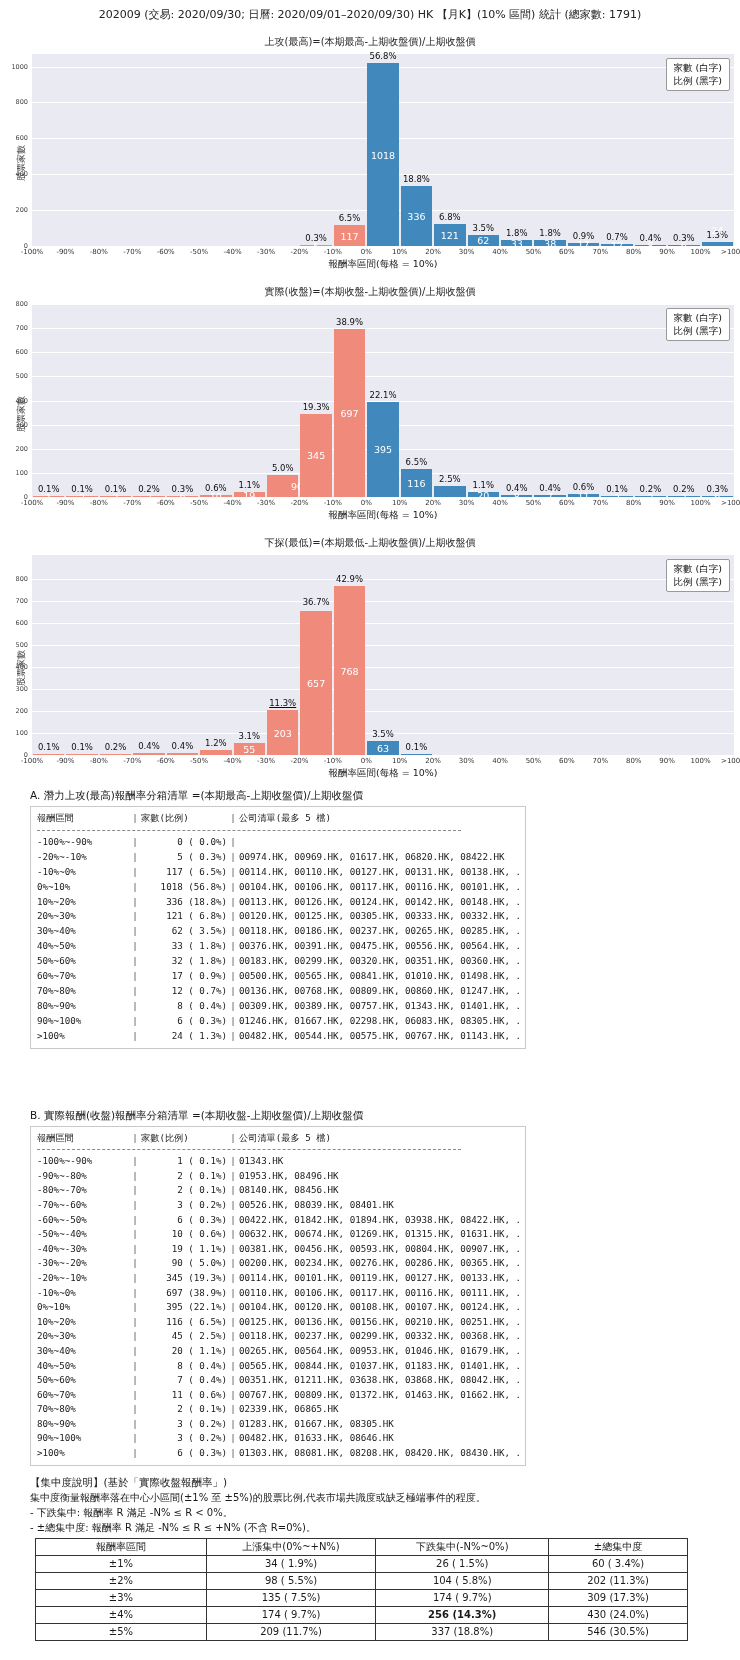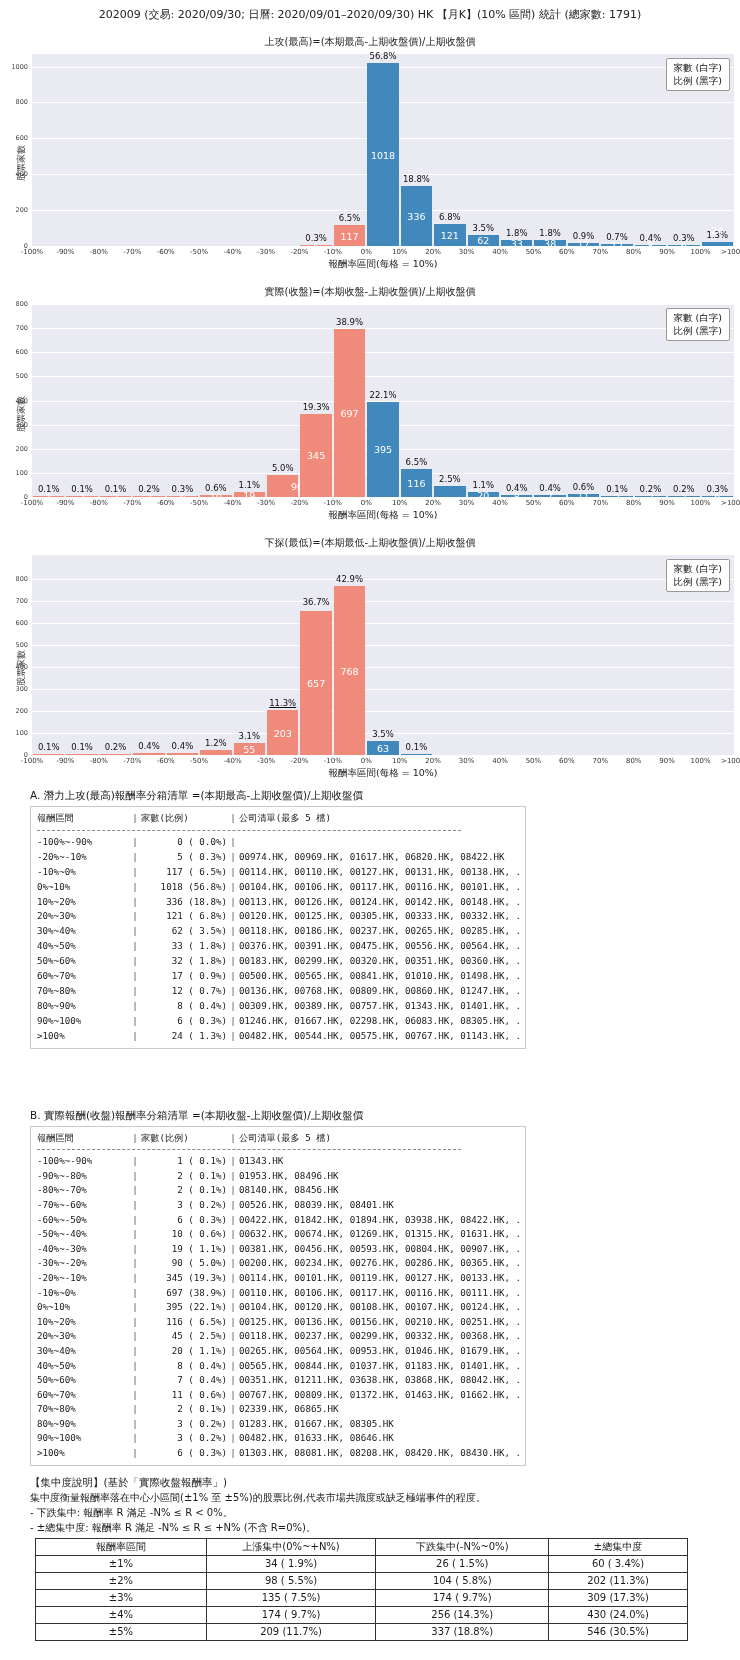--- a/index.html
+++ b/index.html
@@ -673,21 +673,21 @@
         </tr>
         <tr>
           <td style="width: 26.2%;">±3%</td>
           <td style="width: 26%;">135 ( 7.5%)</td>
           <td style="width: 26.5%;">174 ( 9.7%)</td>
           <td style="width: 21.3%;">309 (17.3%)</td>
         </tr>
         <tr>
           <td style="width: 26.2%;">±4%</td>
           <td style="width: 26%;">174 ( 9.7%)</td>
-          <td style="width: 26.5%;">256 (14.3%)</td>
+          <td style="width: 26.5%; font-weight: bold;">256 (14.3%)</td>
           <td style="width: 21.3%;">430 (24.0%)</td>
         </tr>
         <tr>
           <td style="width: 26.2%;">±5%</td>
           <td style="width: 26%;">209 (11.7%)</td>
           <td style="width: 26.5%;">337 (18.8%)</td>
           <td style="width: 21.3%;">546 (30.5%)</td>
         </tr>
       </tbody>
   </table>

